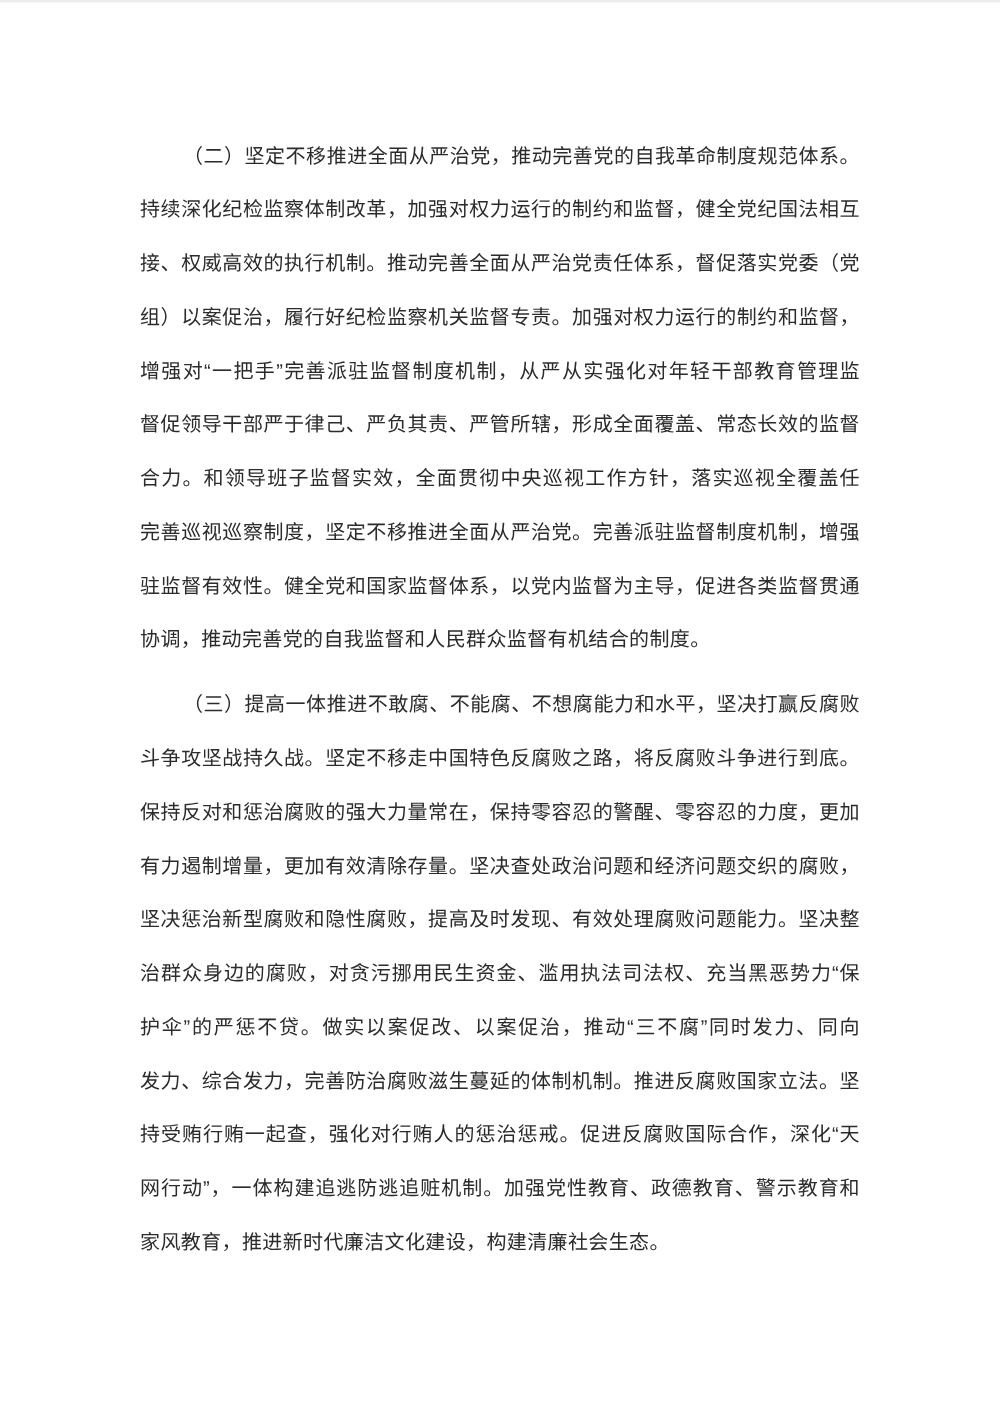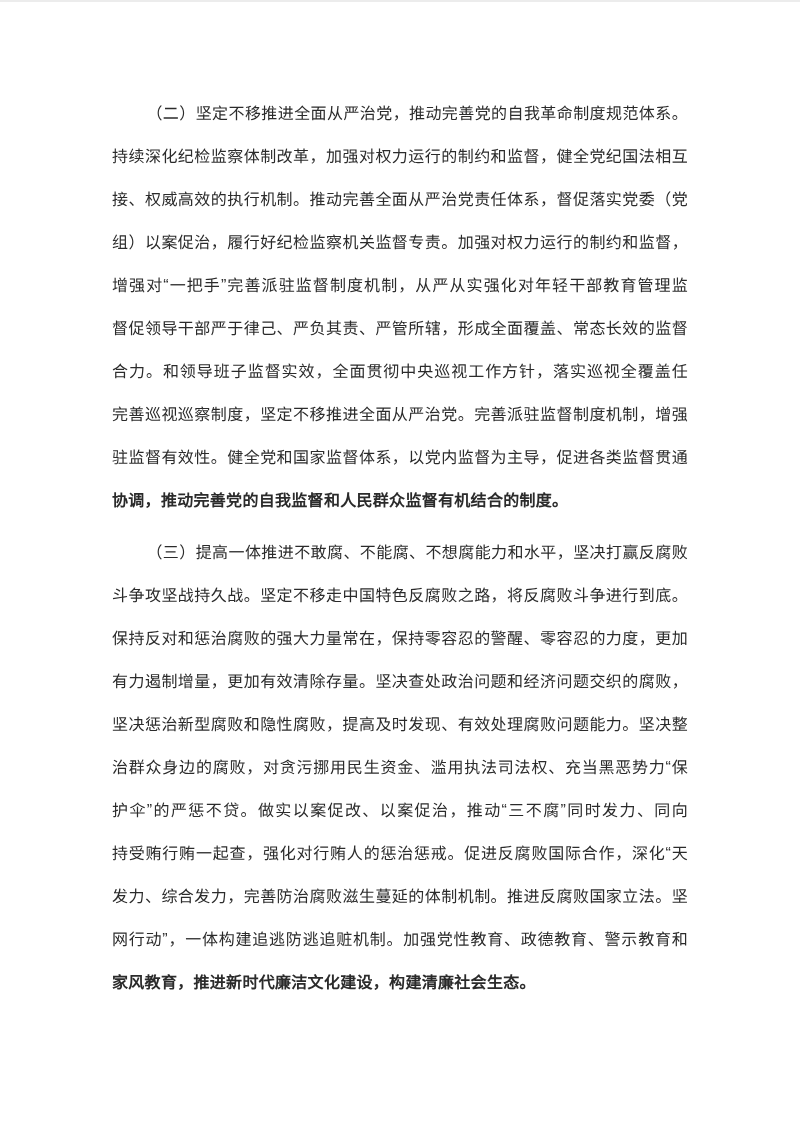--- a/index.html
+++ b/index.html
@@ -19,38 +19,38 @@
     position: absolute;
     top: 0;
     left: 0;
     width: 800px;
     height: 2px;
     background: #ececec;
   }
   .content {
     position: absolute;
     left: 112px;
-    top: 92px;
+    top: 104px;
     width: 576px;
     color: #2b2b2b;
     font-size: 16px;
     line-height: 43px;
     letter-spacing: 0.3px;
   }
   .paragraph { margin: 0; }
   .paragraph + .paragraph { margin-top: 9px; }
   .line {
     height: 43px;
     overflow: hidden;
     text-align: justify;
     text-align-last: justify;
     white-space: normal;
   }
   .line.first { text-indent: 2.15em; }
-  .line.last  { text-align-last: left; font-weight: bold; }
+  .line.last  { text-align-last: left; }
 </style>
 </head>
 <body>
 
 <div class="page-top-edge"></div>
 
 <div class="content" id="doc-body">
     <div class="paragraph">
       <div class="line first">（二）坚定不移推进全面从严治党，推动完善党的自我革命制度规范体系。</div>
       <div class="line">持续深化纪检监察体制改革，加强对权力运行的制约和监督，健全党纪国法相互衔</div>
@@ -64,18 +64,18 @@
       <div class="line last">协调，推动完善党的自我监督和人民群众监督有机结合的制度。</div>
     </div>
     <div class="paragraph">
       <div class="line first">（三）提高一体推进不敢腐、不能腐、不想腐能力和水平，坚决打赢反腐败</div>
       <div class="line">斗争攻坚战持久战。坚定不移走中国特色反腐败之路，将反腐败斗争进行到底。</div>
       <div class="line">保持反对和惩治腐败的强大力量常在，保持零容忍的警醒、零容忍的力度，更加</div>
       <div class="line">有力遏制增量，更加有效清除存量。坚决查处政治问题和经济问题交织的腐败，</div>
       <div class="line">坚决惩治新型腐败和隐性腐败，提高及时发现、有效处理腐败问题能力。坚决整</div>
       <div class="line">治群众身边的腐败，对贪污挪用民生资金、滥用执法司法权、充当黑恶势力“保</div>
       <div class="line">护伞”的严惩不贷。做实以案促改、以案促治，推动“三不腐”同时发力、同向</div>
+      <div class="line">发力、综合发力，完善防治腐败滋生蔓延的体制机制。推进反腐败国家立法。坚</div>
       <div class="line">持受贿行贿一起查，强化对行贿人的惩治惩戒。促进反腐败国际合作，深化“天</div>
-      <div class="line">发力、综合发力，完善防治腐败滋生蔓延的体制机制。推进反腐败国家立法。坚</div>
       <div class="line">网行动”，一体构建追逃防逃追赃机制。加强党性教育、政德教育、警示教育和</div>
       <div class="line last">家风教育，推进新时代廉洁文化建设，构建清廉社会生态。</div>
     </div>
   </div>
 
 </body></html>

